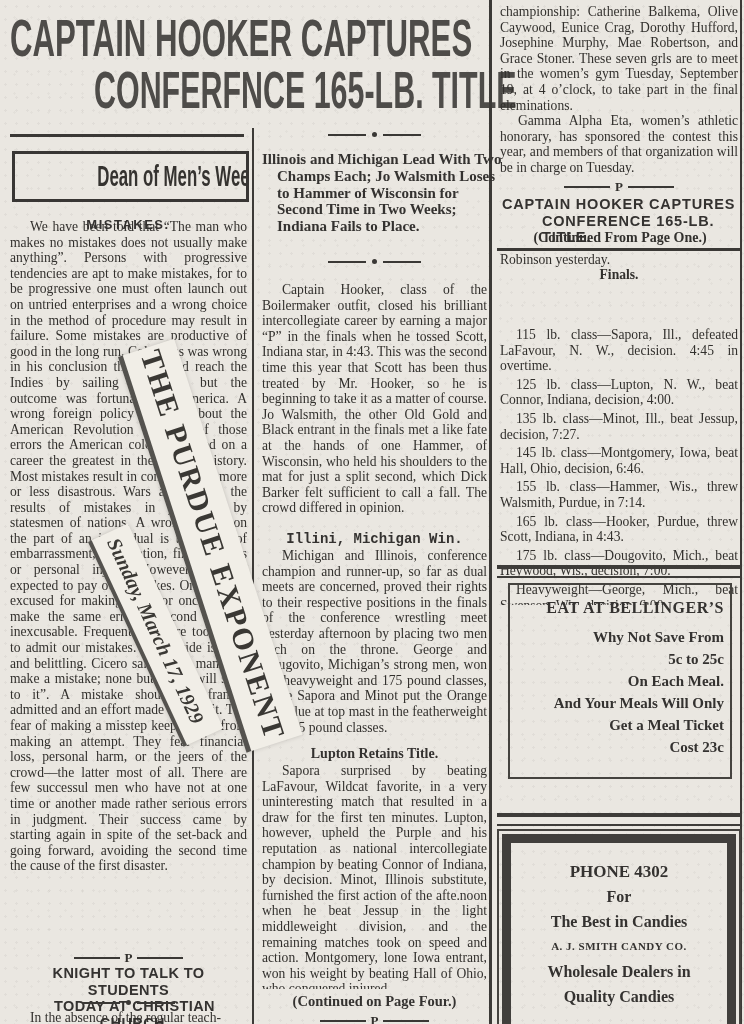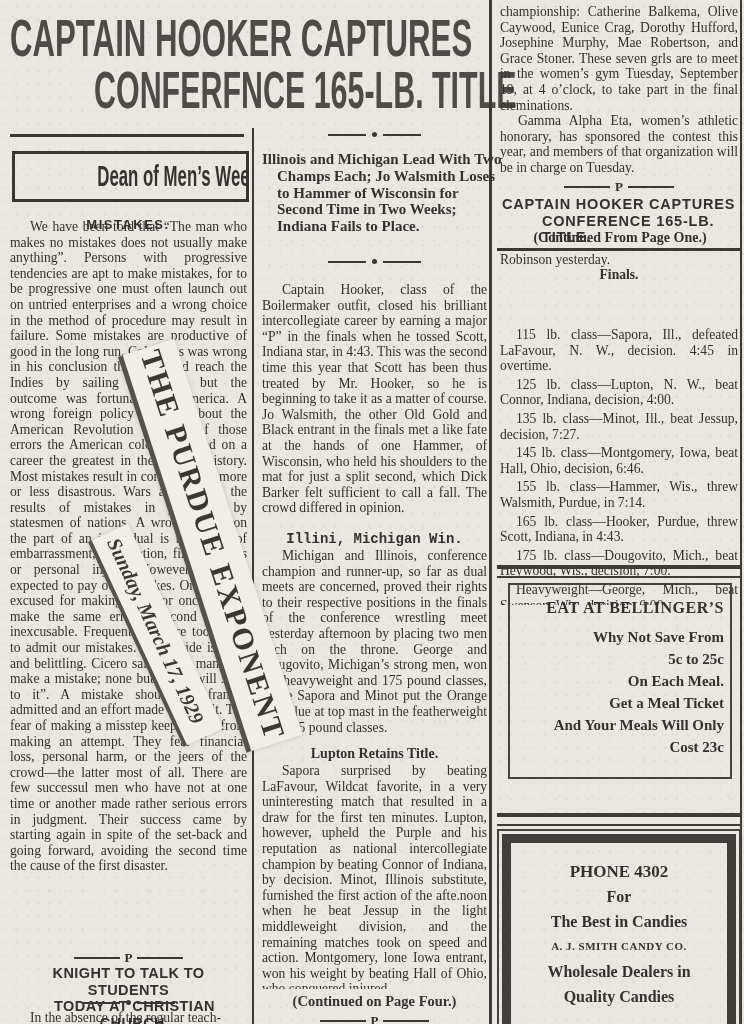--- a/index.html
+++ b/index.html
@@ -162,22 +162,22 @@
     <p>Heavyweight—George, Mich., beat Swenson, Wis., decision, 6:00.</p>
   </div>
 
   <div class="dblrule" style="left:497px;top:565px;width:244px;"></div>
 
   <div class="abs ad1 clip" style="left:508px;top:583px;width:224px;height:196px;box-sizing:border-box;text-align:right;">
     <div class="t">EAT AT BELLINGER’S</div>
     <div class="l">Why Not Save From</div>
     <div class="l">5c to 25c</div>
     <div class="l">On Each Meal.</div>
+    <div class="l">And Your Meals Will Only</div>
     <div class="l">Get a Meal Ticket</div>
-    <div class="l">And Your Meals Will Only</div>
     <div class="l">Cost 23c</div>
   </div>
 
   <div class="dblrule" style="left:497px;top:813px;width:244px;"></div>
 
   <div class="abs ad2-outer" style="left:497px;top:829px;width:244px;height:200px;box-sizing:border-box;">
     <div class="ad2-inner">
       <div class="l" style="font-size:17px;">PHONE 4302</div>
       <div class="l">For</div>
       <div class="l">The Best in Candies</div>

